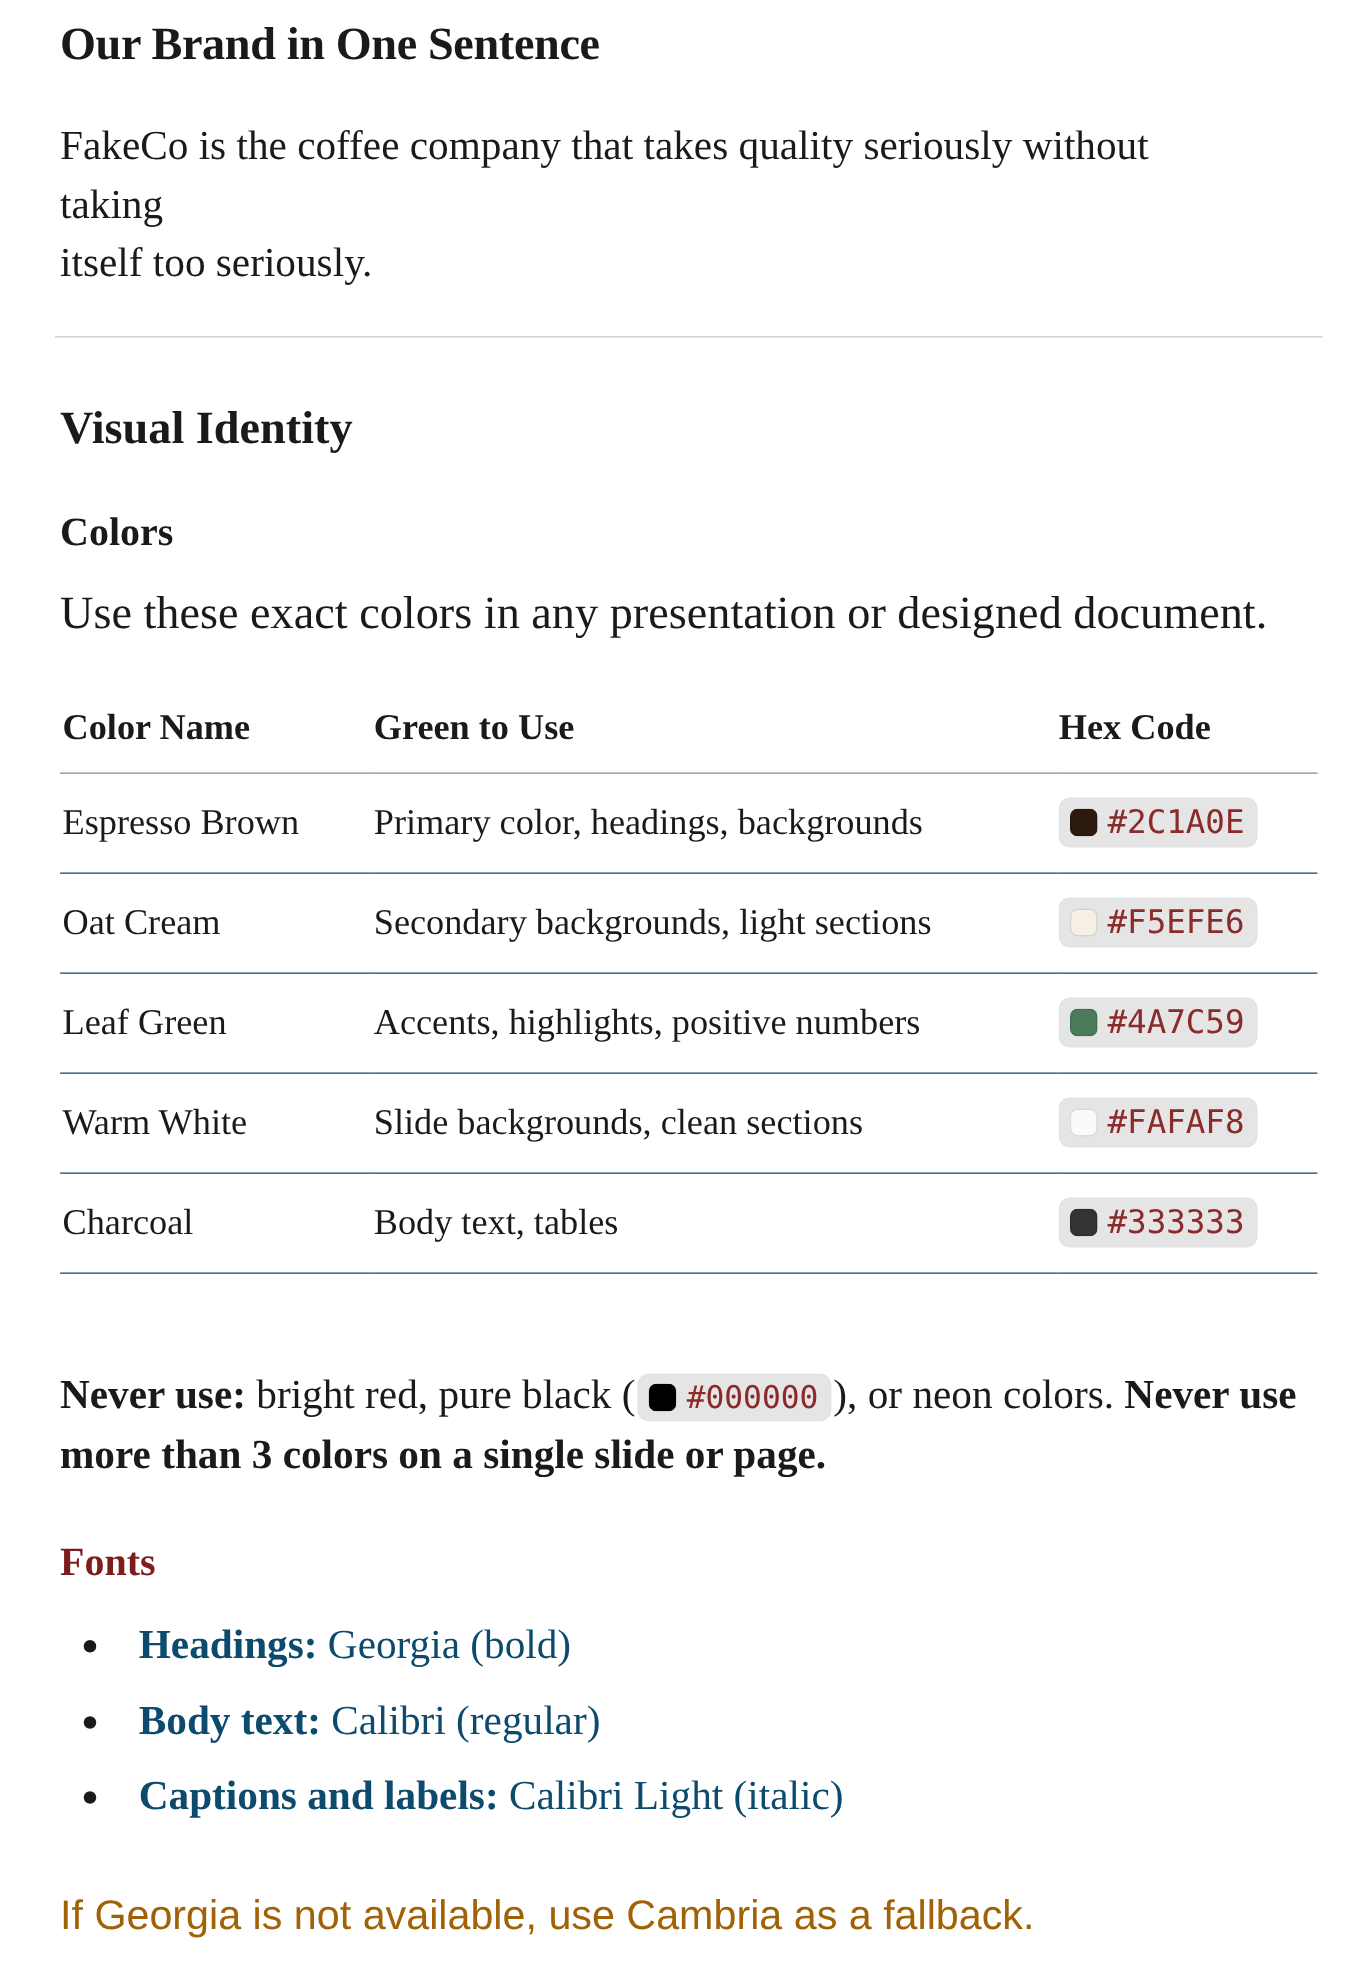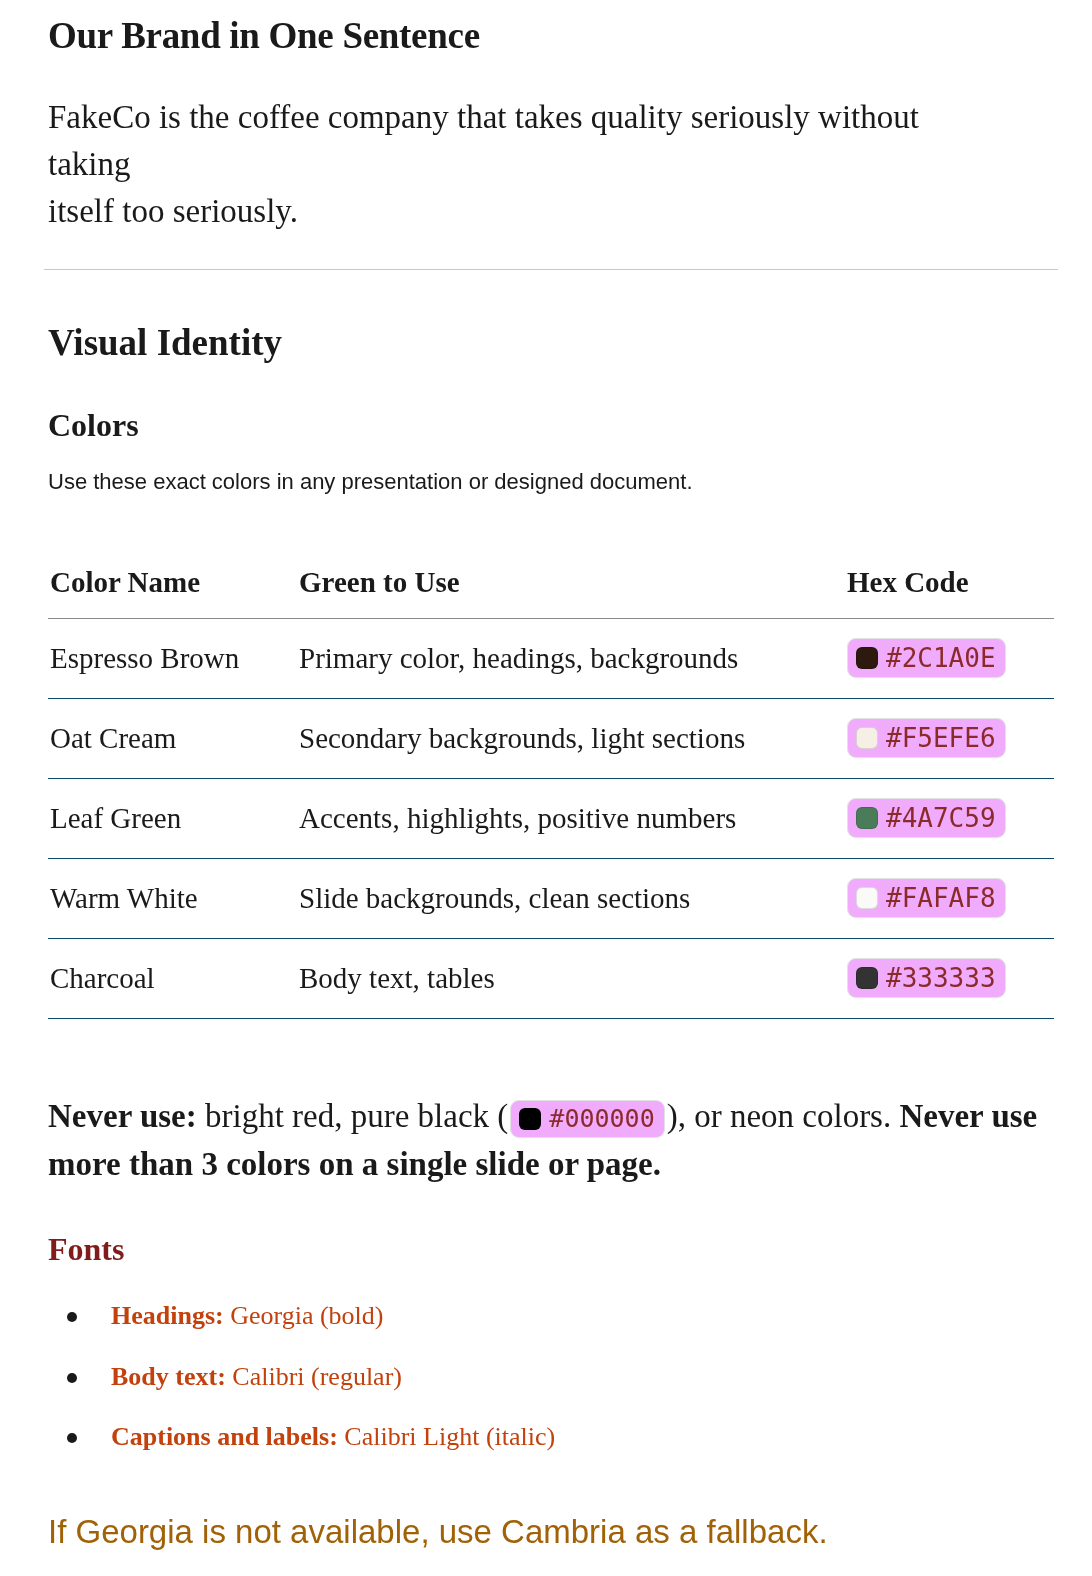--- a/index.html
+++ b/index.html
@@ -56,22 +56,22 @@
       font-family: "Liberation Serif", serif;
       font-weight: bold;
       font-size: 32px;
       color: #1a1a1a;
       white-space: nowrap;
       text-align: right;
     }
     .colors-intro {
       position: absolute;
       left: 48px; top: 469px;
-      font-family: Liberation Sans, sans-serif;
-      font-size: 22px;
+      font-family: Liberation Serif, serif;
+      font-size: 37px;
       color: #1a1a1a;
       white-space: nowrap;
     }
     table.color-table {
       position: absolute;
       left: 48px; top: 548px;
       width: 1006px;
       border-collapse: collapse;
       font-family: "Liberation Serif", serif;
       color: #1a1a1a;
@@ -95,21 +95,21 @@
     }
     .col-name { width: 249px; }
     .col-use { width: 548px; }
     .hex-chip {
       display: inline-flex;
       align-items: center;
       height: 40px;
       padding: 0 9px 0 8px;
       border: 1px solid #e2e2e2;
       border-radius: 9px;
-      background: #f0abfc;
+      background: #e5e5e5;
       font-family: "DejaVu Sans Mono", "Liberation Mono", monospace;
       font-size: 26px;
       color: #8b2a2a;
       vertical-align: middle;
     }
     .swatch {
       display: inline-block;
       width: 22px; height: 22px;
       border-radius: 6px;
       margin-right: 8px;
@@ -133,22 +133,22 @@
       font-weight: bold;
       font-size: 32px;
       color: #7f1d1d;
       white-space: nowrap;
     }
     ul.font-list {
       position: absolute;
       left: 48px; top: 1290px;
       list-style: none;
       font-family: "Liberation Serif", serif;
-      font-size: 26px;
-      color: #c2410c;
+      font-size: 33px;
+      color: #0c4a6e;
     }
     .font-list li {
       position: relative;
       height: 60.5px;
       padding-left: 63px;
       white-space: nowrap;
       line-height: 52px;
     }
     .font-list li .bullet {
       position: absolute;

